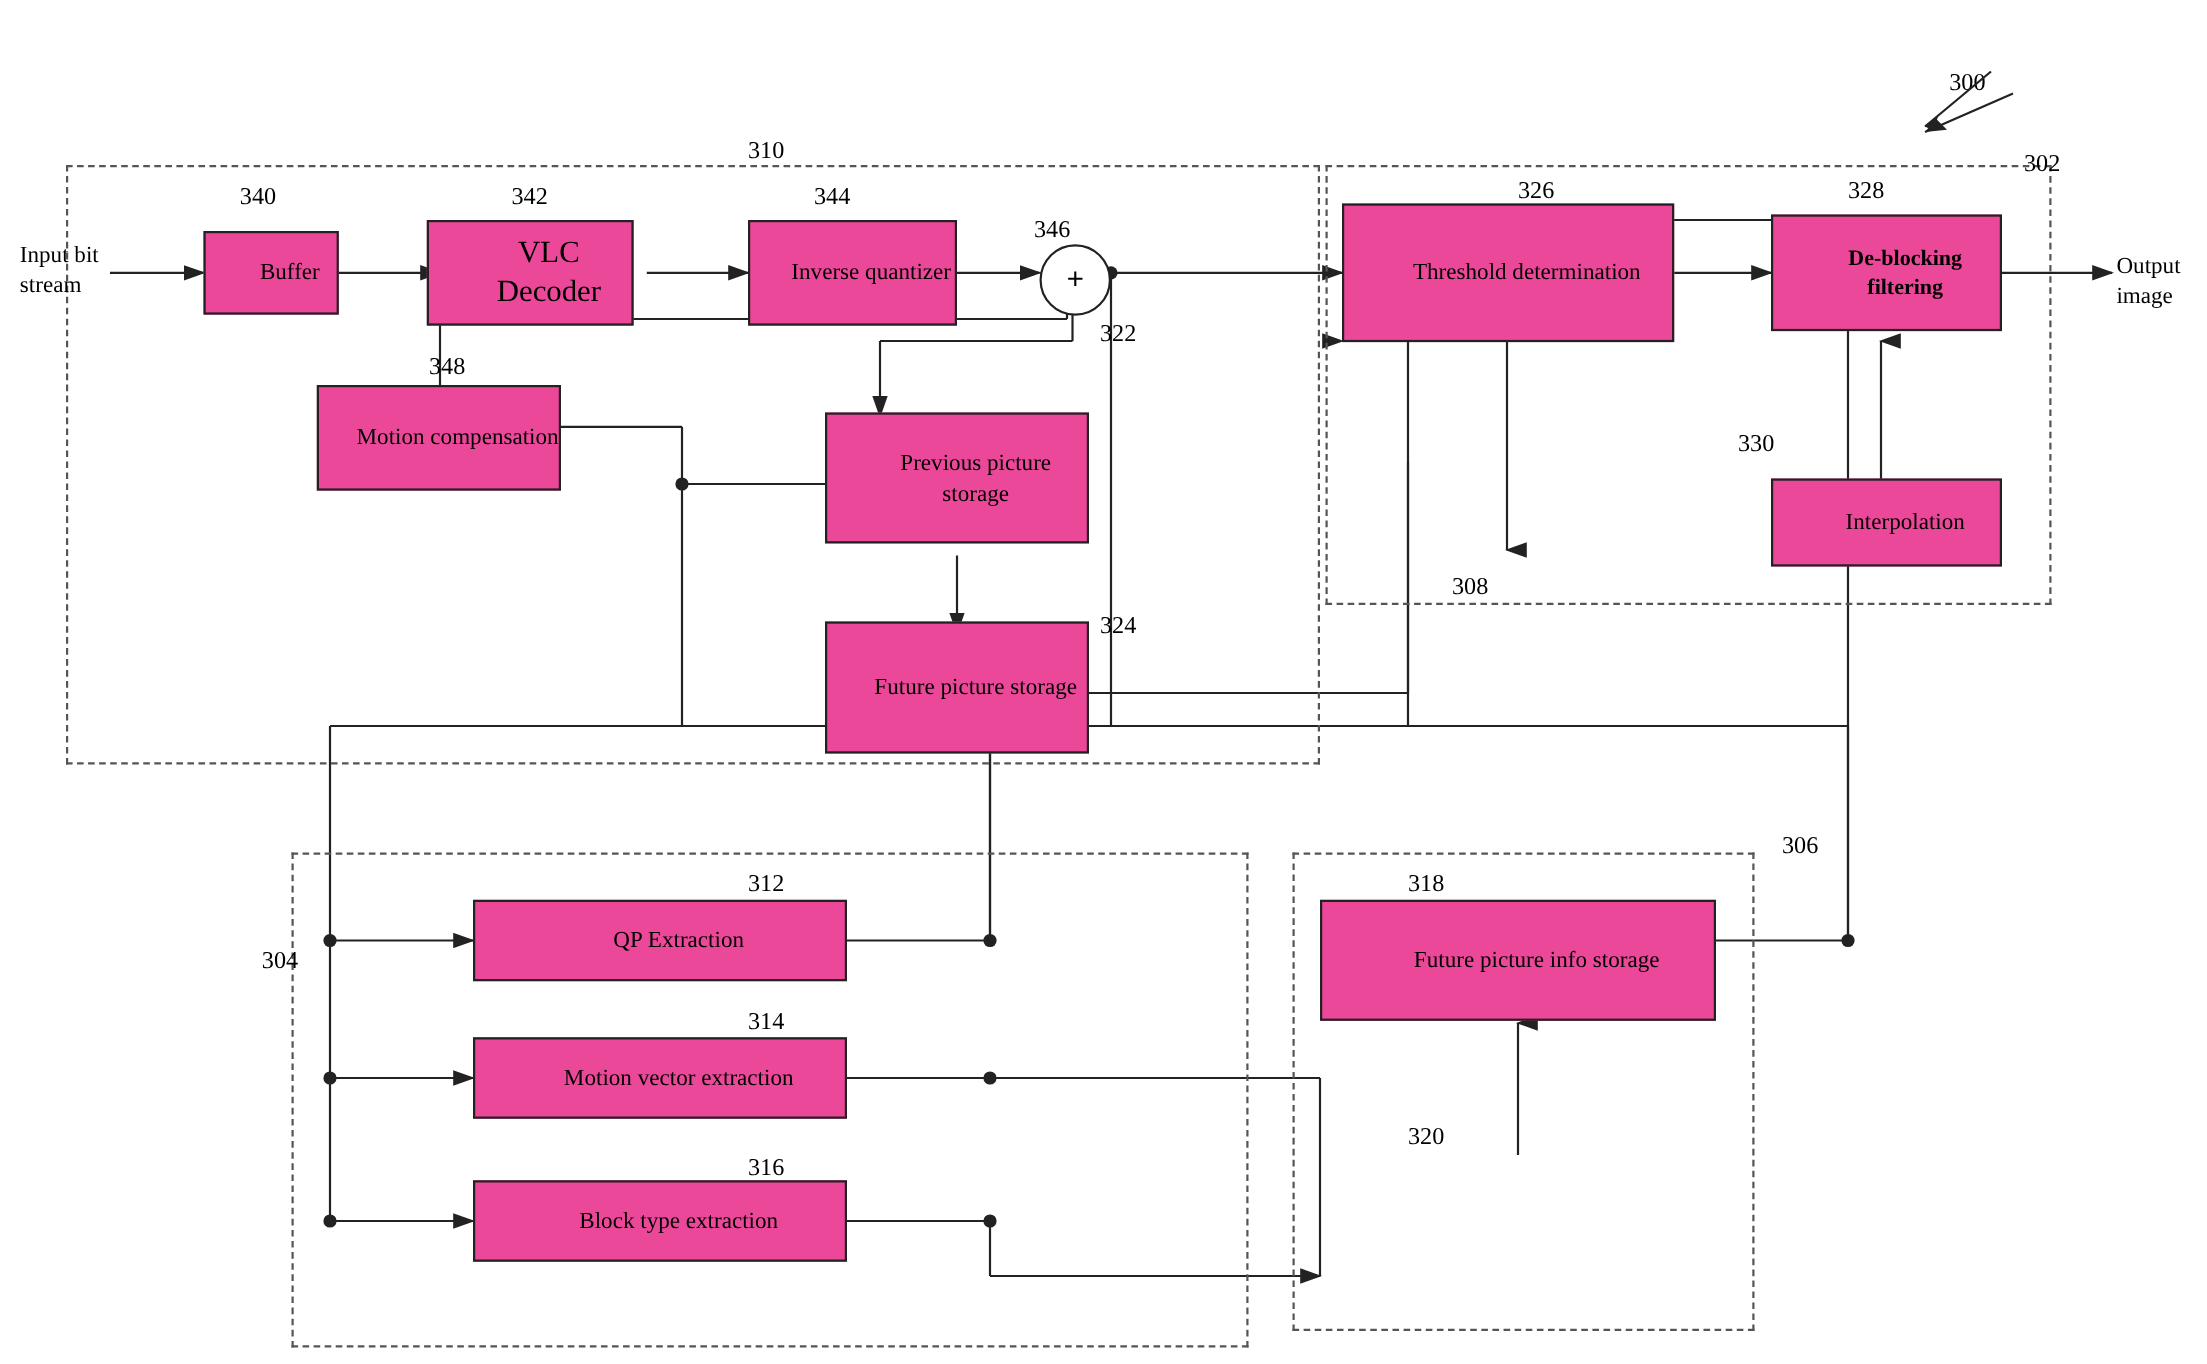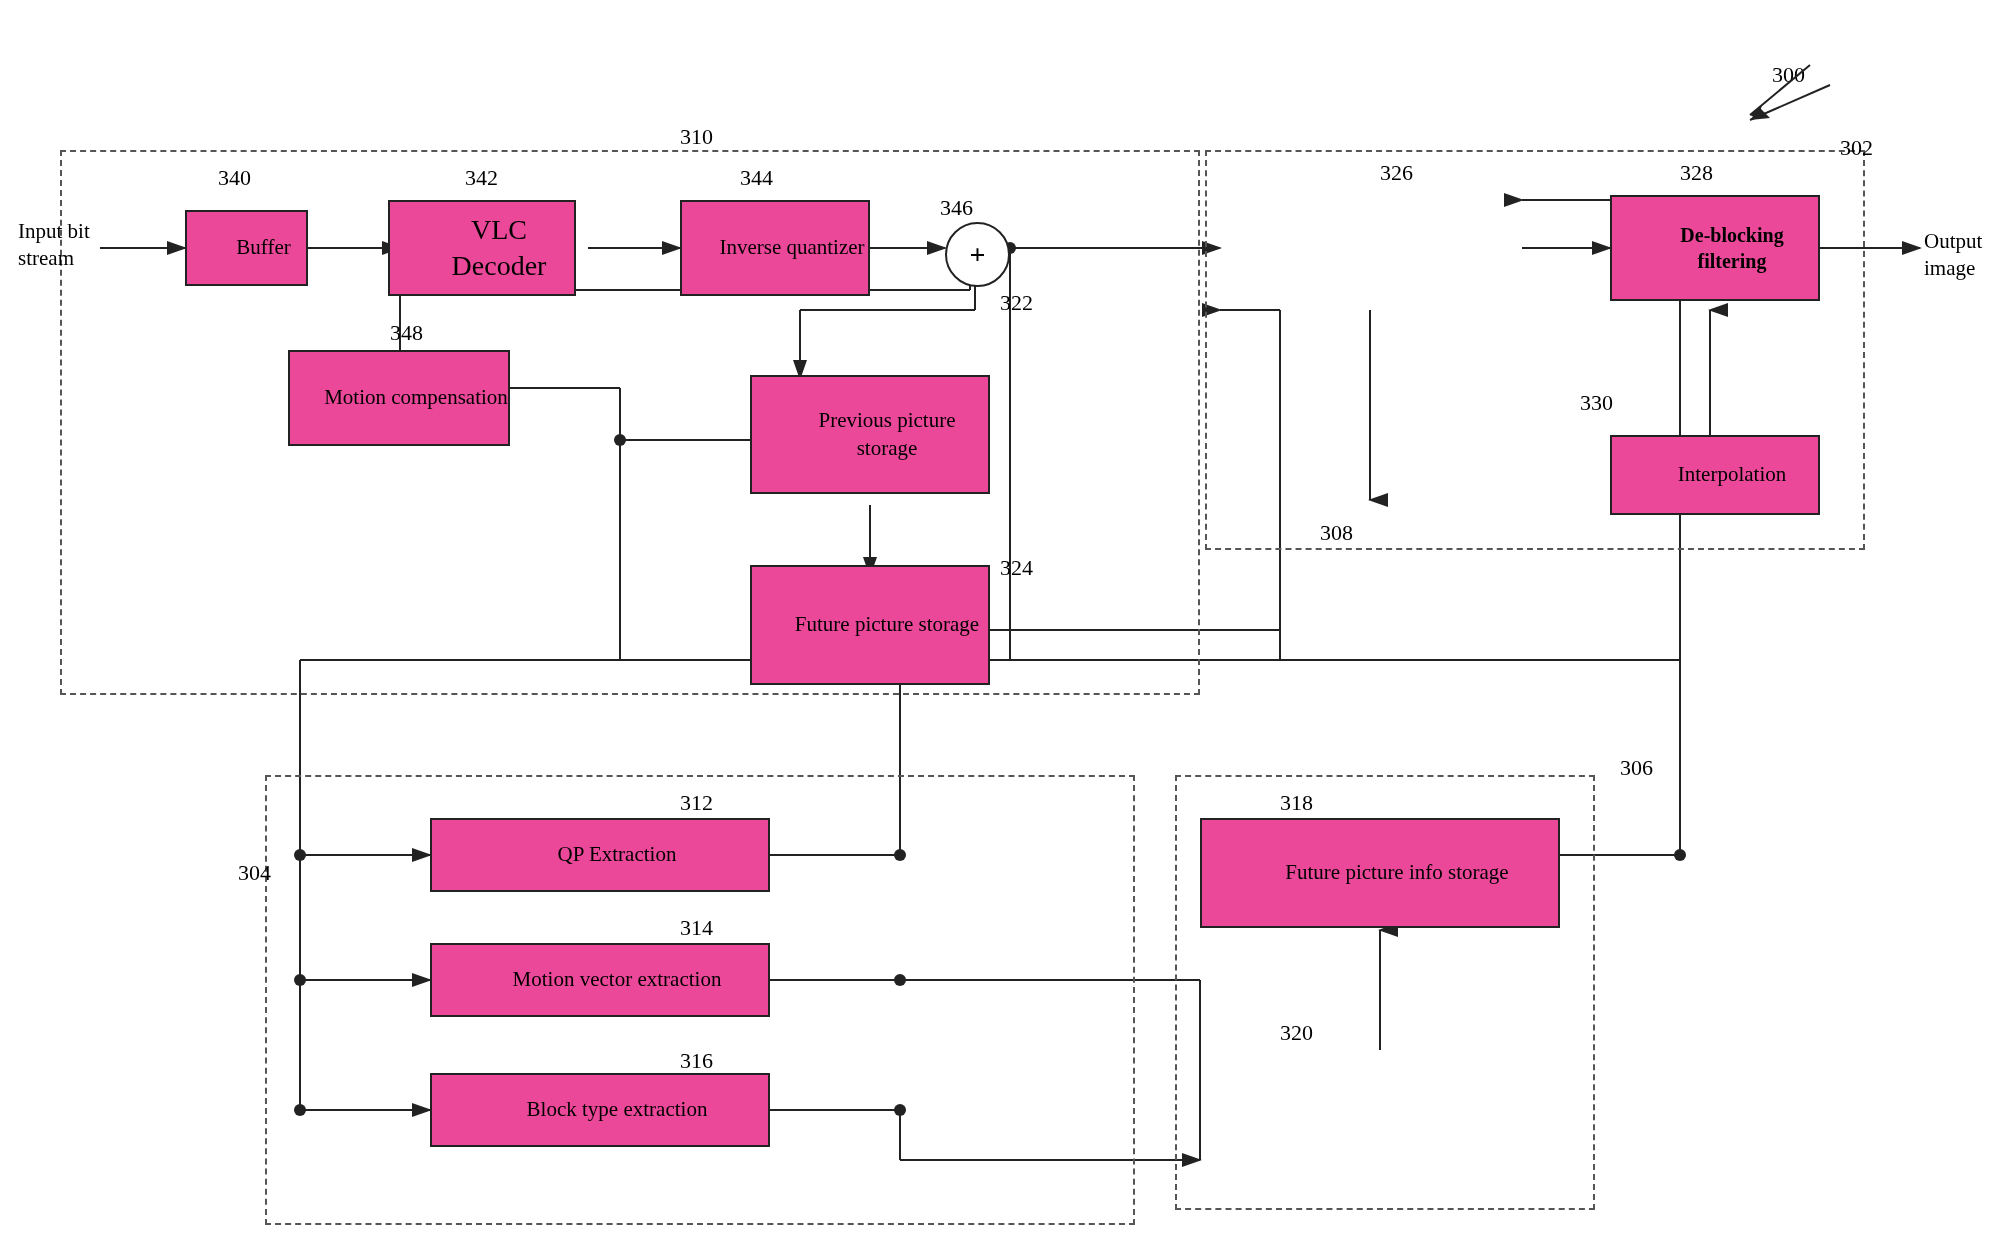--- a/index.html
+++ b/index.html
@@ -181,20 +181,23 @@
   </div>
 
   <div class="box" style="left:680px; top:200px; width:190px; height:96px; font-size:21px;">
     <span>Inverse quantizer</span>
   </div>
 
   <div class="circle-sum" style="left:945px; top:222px; width:65px; height:65px; font-size:28px;">
     +
   </div>
 
+  <div class="box" style="left:1220px; top:185px; width:302px; height:126px; font-size:21px;">
+    <span>Threshold determination</span>
+  </div>
 
   <div class="box" style="left:1610px; top:195px; width:210px; height:106px; font-size:20px;font-weight:bold;">
     <span>De-blocking filtering</span>
   </div>
 
   <div class="box" style="left:1610px; top:435px; width:210px; height:80px; font-size:21px;">
     <span>Interpolation</span>
   </div>
 
   <div class="box" style="left:288px; top:350px; width:222px; height:96px; font-size:21px;">

